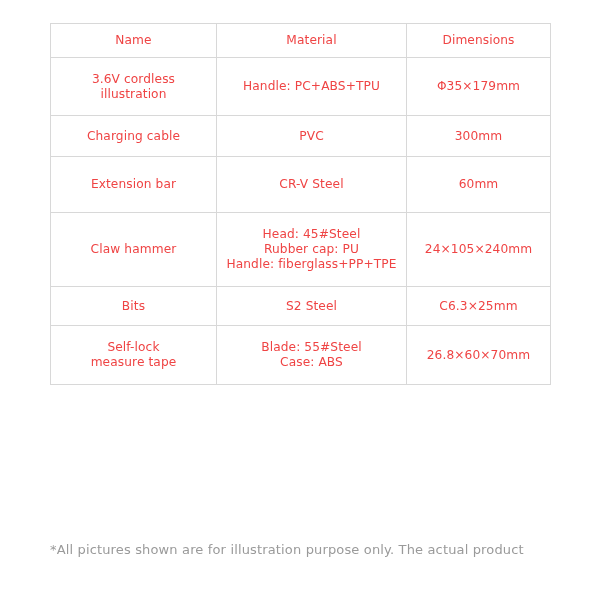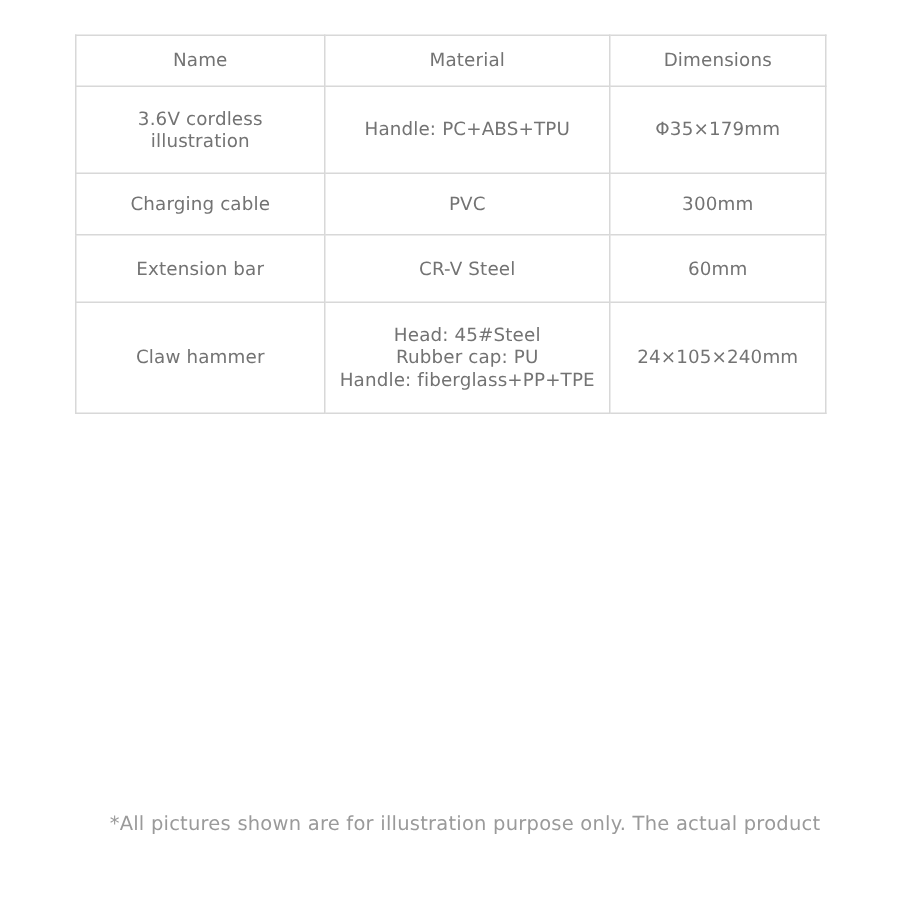--- a/index.html
+++ b/index.html
@@ -25,37 +25,37 @@
       font-size: 12.2px;
       line-height: 15px;
       letter-spacing: 0.1px;
     }
     .spec-table td, .spec-table th {
       border: 1.2px solid #d8d8d8;
       text-align: center;
       vertical-align: middle;
       padding: 0 4px;
       font-weight: normal;
-      color: #737373;
+      color: #ef4444;
     }
     .spec-table col.c1 { width: 166px; }
     .spec-table col.c2 { width: 190px; }
     .spec-table col.c3 { width: 144px; }
     .cell-line { display: block; white-space: nowrap; }
     .footnote {
       position: absolute;
       left: 50px;
       top: 541px;
       width: 520px;
       font-size: 13px;
       line-height: 17px;
       color: #9a9a9a;
       letter-spacing: 0.15px;
     }
-    .footnote span { display: block; white-space: nowrap; text-align: center; }
+    .footnote span { display: block; white-space: nowrap; }
   </style>
 </head>
 <body>
 
 <table class="spec-table">
   <colgroup>
     <col class="c1">
       <col class="c2">
       <col class="c3">
   </colgroup>
@@ -83,21 +83,21 @@
         <td>
           <span class="cell-line">Charging cable</span>
         </td>
         <td>
           <span class="cell-line">PVC</span>
         </td>
         <td>
           <span class="cell-line">300mm</span>
         </td>
       </tr>
-      <tr style="height: 45px;">
+      <tr style="height: 56px;">
         <td>
           <span class="cell-line">Extension bar</span>
         </td>
         <td>
           <span class="cell-line">CR-V Steel</span>
         </td>
         <td>
           <span class="cell-line">60mm</span>
         </td>
       </tr>
@@ -107,18 +107,42 @@
         </td>
         <td>
           <span class="cell-line">Head: 45#Steel</span>
           <span class="cell-line">Rubber cap: PU</span>
           <span class="cell-line">Handle: fiberglass+PP+TPE</span>
         </td>
         <td>
           <span class="cell-line">24×105×240mm</span>
         </td>
       </tr>
+      <tr style="height: 39px;">
+        <td>
+          <span class="cell-line">Bits</span>
+        </td>
+        <td>
+          <span class="cell-line">S2 Steel</span>
+        </td>
+        <td>
+          <span class="cell-line">C6.3×25mm</span>
+        </td>
+      </tr>
+      <tr style="height: 59px;">
+        <td>
+          <span class="cell-line">Self-lock</span>
+          <span class="cell-line">measure tape</span>
+        </td>
+        <td>
+          <span class="cell-line">Blade: 55#Steel</span>
+          <span class="cell-line">Case: ABS</span>
+        </td>
+        <td>
+          <span class="cell-line">26.8×60×70mm</span>
+        </td>
+      </tr>
     </tbody>
 </table>
 
 <div class="footnote">
   <span>*All pictures shown are for illustration purpose only. The actual product</span>
 </div>
 
 </body></html>

